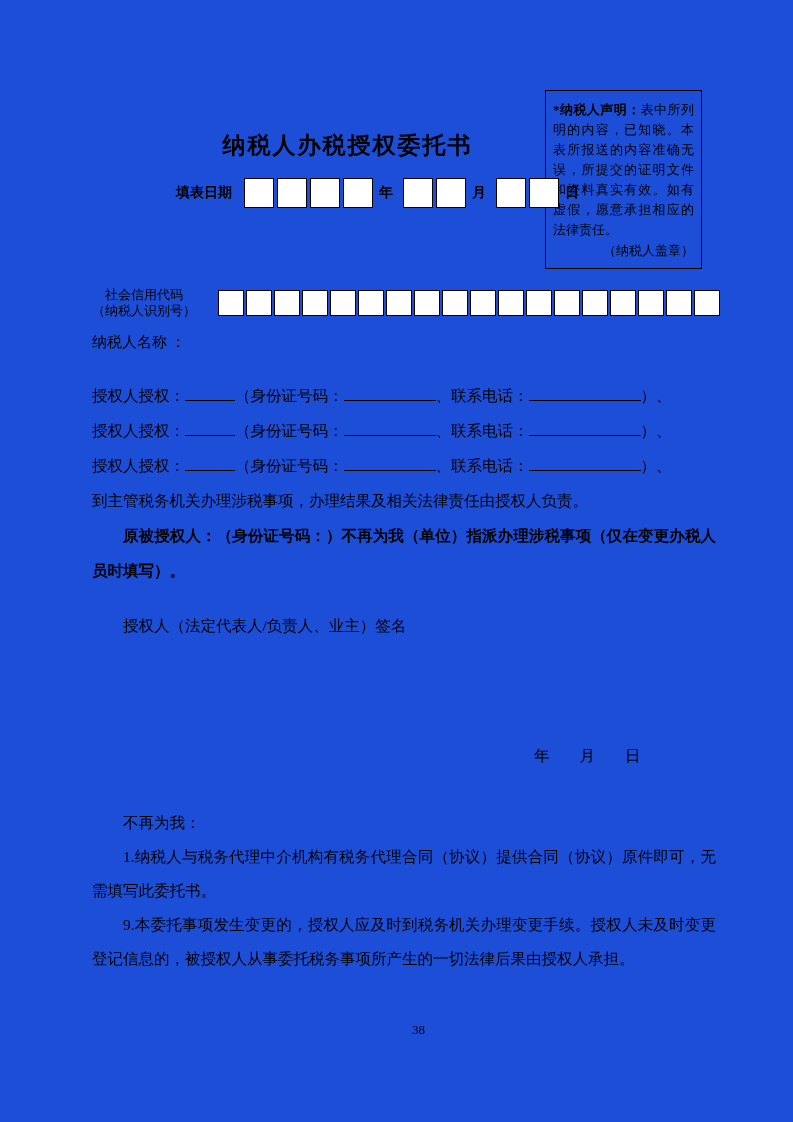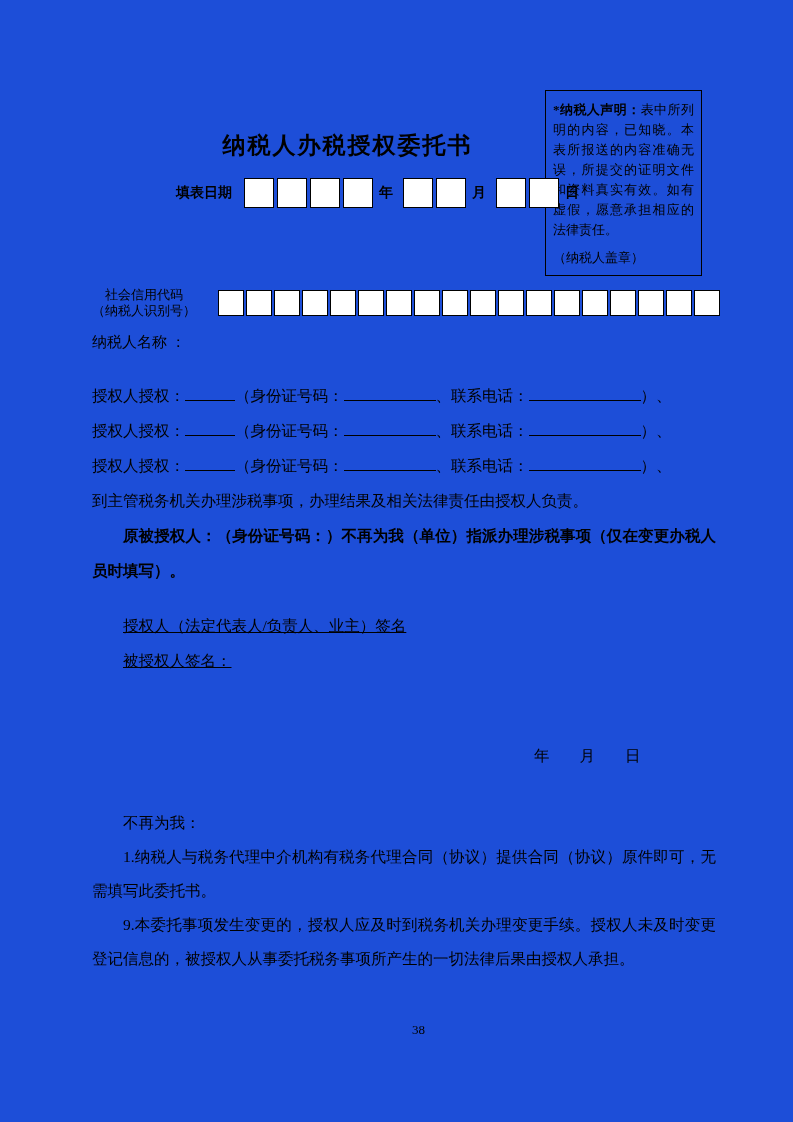--- a/index.html
+++ b/index.html
@@ -49,21 +49,21 @@
     top: 90px;
     left: 545px;
     width: 157px;
     min-height: 172px;
     border: 1px solid #000;
     padding: 9px 7px 7px 7px;
     font-size: 13px;
     line-height: 20px;
     text-align: justify;
   }
-  .decl-box .stamp { text-align: left; margin-top: 8px; font-family: Liberation Serif, serif; }
+  .decl-box .stamp { text-align: right; margin-top: 1px; font-family: Liberation Serif, serif; }
   .credit-row {
     position: absolute;
     top: 287px;
     left: 92px;
     display: flex;
     align-items: center;
     font-size: 13px;
   }
   .credit-label {
     text-align: center;
@@ -97,21 +97,21 @@
   .w112 { width: 112px; }
   .former { text-indent: 2em; text-align: justify; font-weight: bold; }
   .sig-block {
     position: absolute;
     top: 608px;
     left: 92px;
     width: 624px;
     font-size: 15.5px;
     line-height: 35px;
   }
-  .sig-block div { text-indent: 2em; text-decoration: underline; }
+  .sig-block div { text-indent: 2em; }
   .sign-date {
     position: absolute;
     top: 746px;
     left: 534px;
     display: flex;
     gap: 30px;
     font-size: 15.5px;
   }
   .instructions {
     position: absolute;
@@ -198,21 +198,20 @@
   <div class="body-block">
     <div class="auth-row"><span>授权人授权：</span><span class="blank w50"></span><span>（身份证号码：</span><span class="blank w92"></span><span>、联系电话：</span><span class="blank w112"></span><span>）、</span></div>
     <div class="auth-row"><span>授权人授权：</span><span class="blank w50"></span><span>（身份证号码：</span><span class="blank w92"></span><span>、联系电话：</span><span class="blank w112"></span><span>）、</span></div>
     <div class="auth-row"><span>授权人授权：</span><span class="blank w50"></span><span>（身份证号码：</span><span class="blank w92"></span><span>、联系电话：</span><span class="blank w112"></span><span>）、</span></div>
     <div>到主管税务机关办理涉税事项，办理结果及相关法律责任由授权人负责。</div>
     <div class="former">原被授权人：（身份证号码：）不再为我（单位）指派办理涉税事项（仅在变更办税人员时填写）。</div>
   </div>
 
   <div class="sig-block">
     <div>授权人（法定代表人/负责人、业主）签名</div>
-    <div>被授权人签名：</div>
   </div>
 
   <div class="sign-date">
     <span>年</span>
     <span>月</span>
     <span>日</span>
   </div>
 
   <div class="instructions">
     <div class="heading">不再为我：</div>

